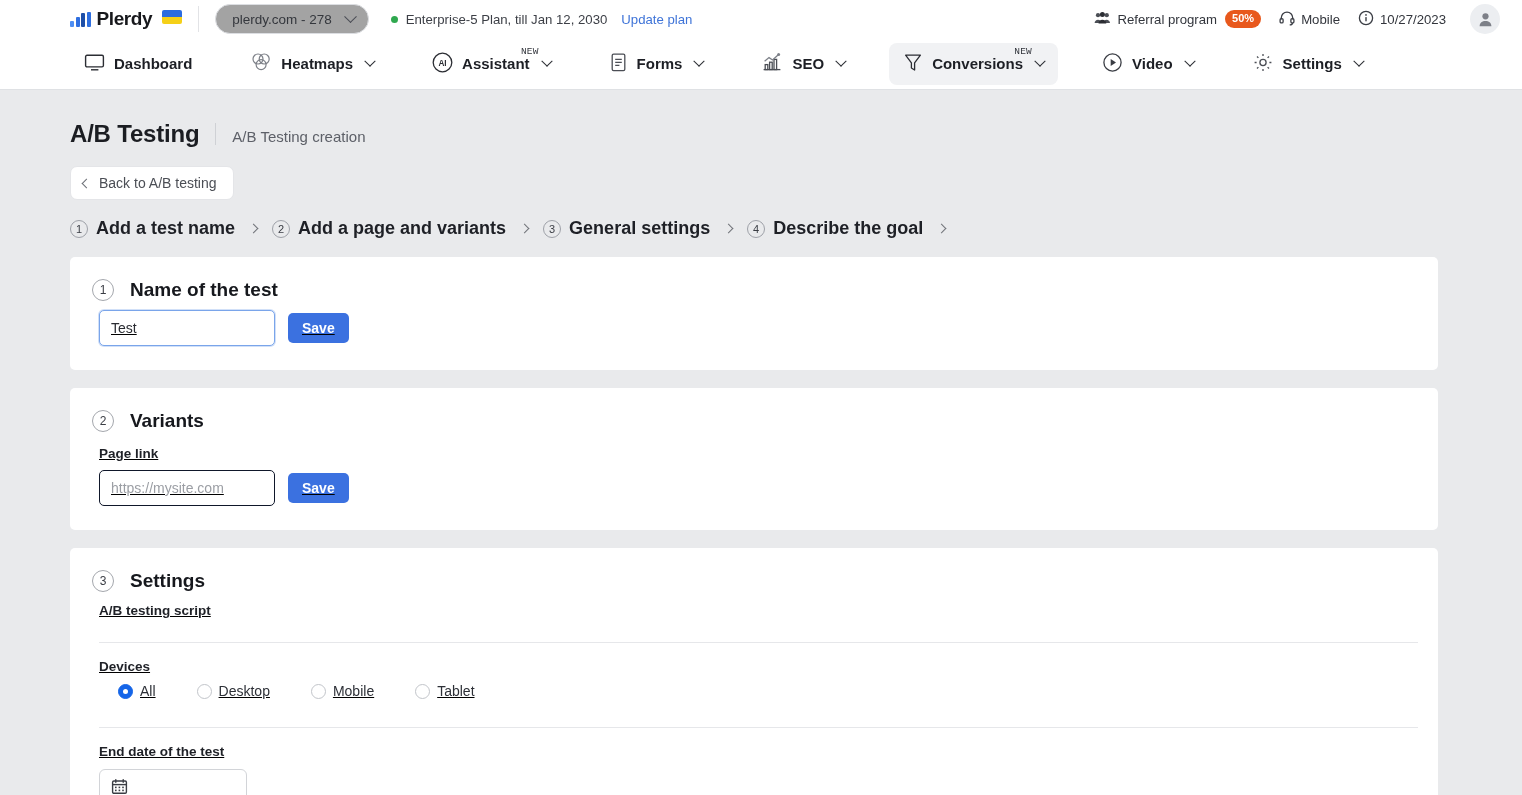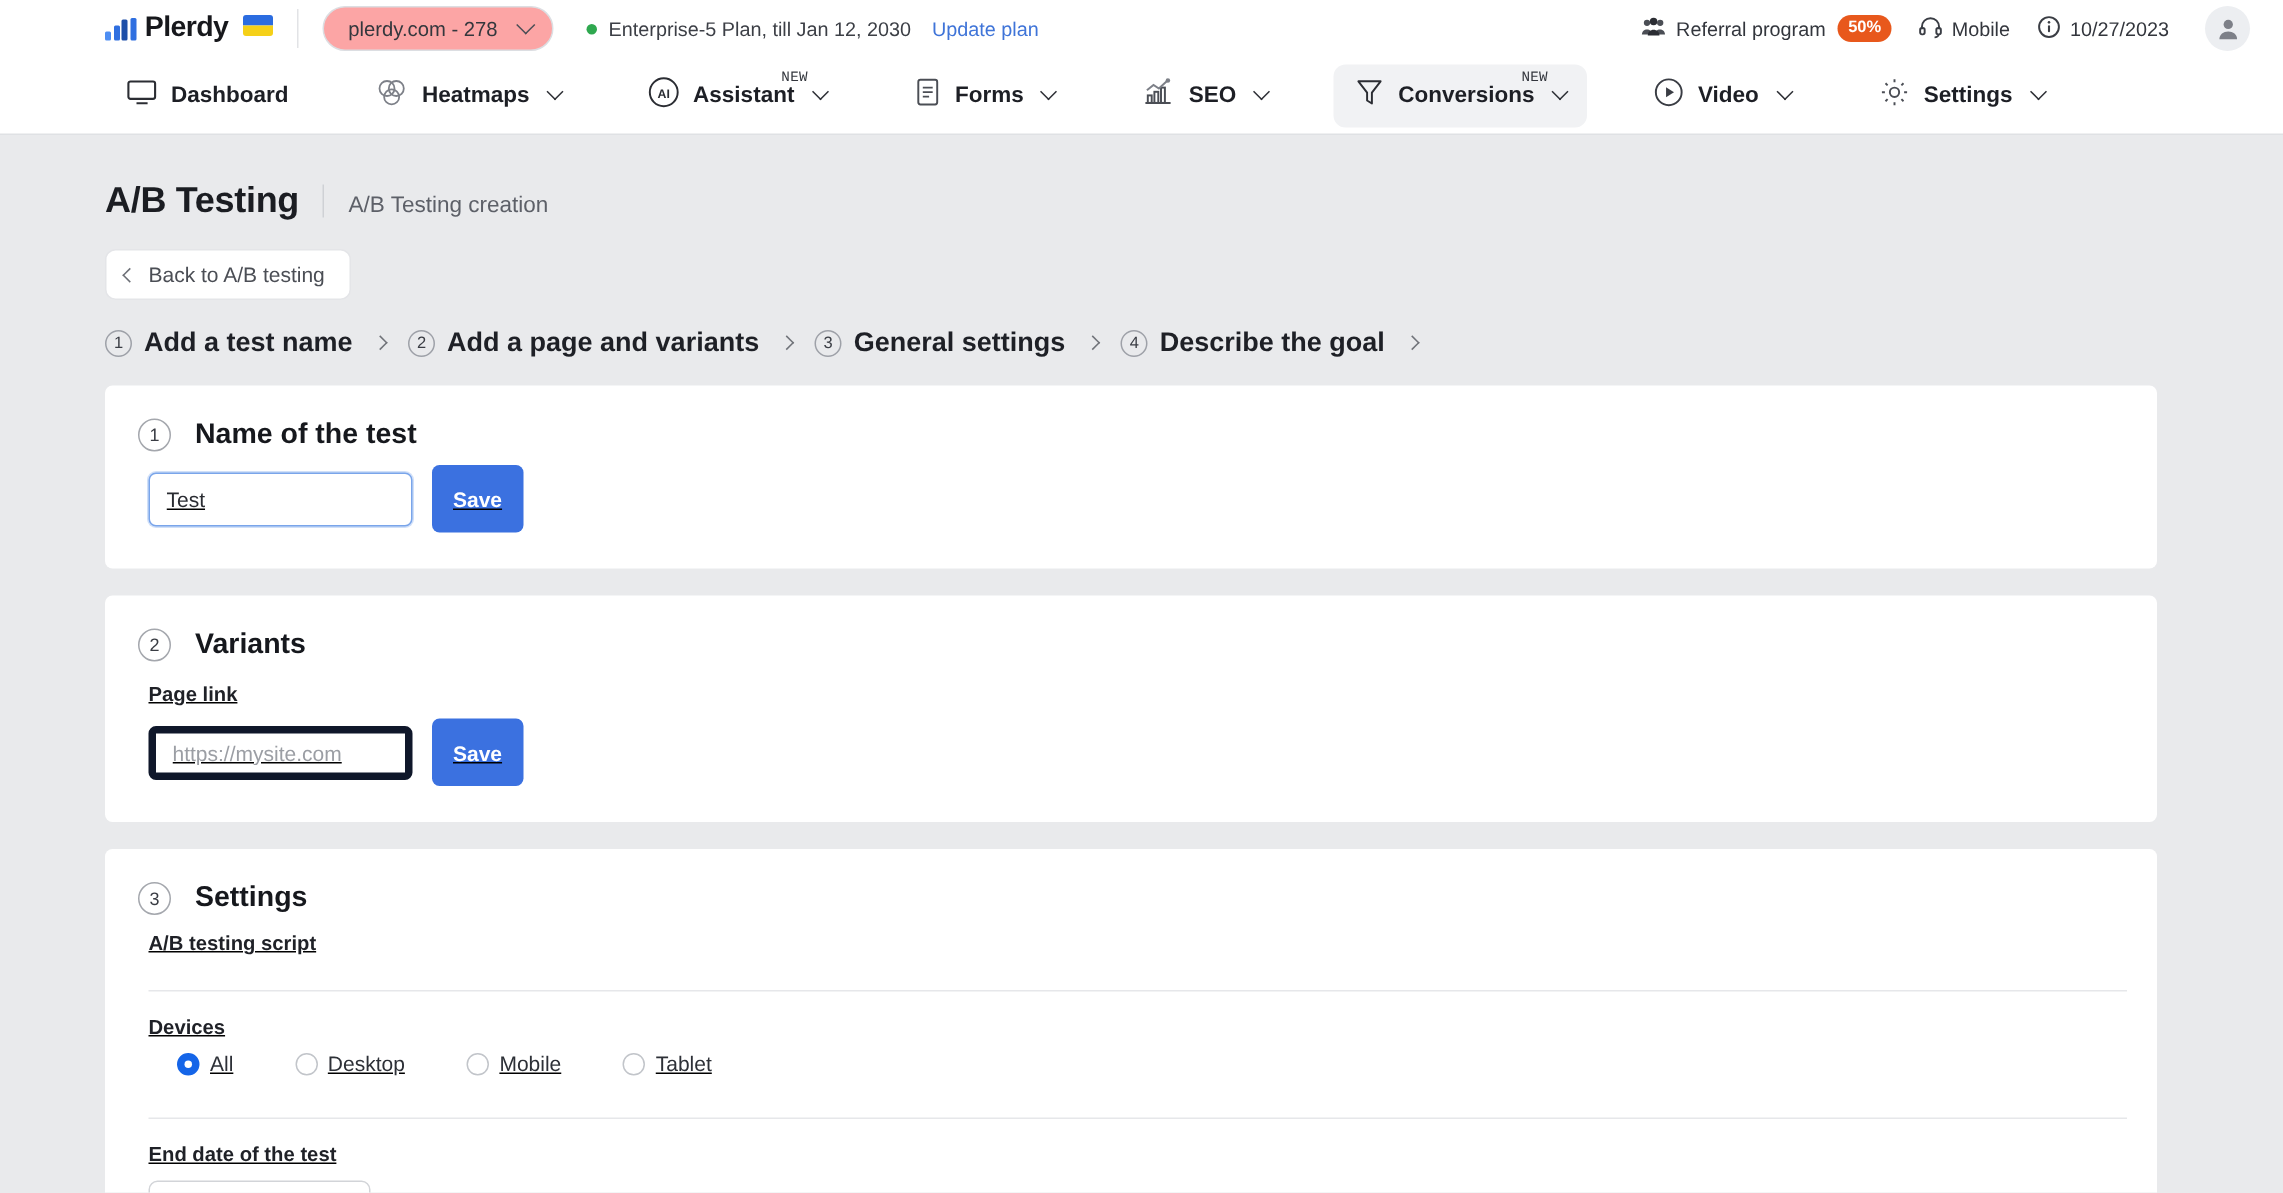--- a/index.html
+++ b/index.html
@@ -41,21 +41,21 @@
 
   .vdiv { width: 1px; height: 26px; background: #e2e3e6; margin: 0 16px; }
 
   .site-select {
     border: 1px solid #dcdee2;
     border-radius: 20px;
     height: 30px;
     padding: 0 13px 0 16px;
     display: flex; align-items: center; gap: 14px;
     font-size: 13.5px; color: #34373d;
-    background: #fca5a5;
+    background: #a3a3a3;
     cursor: pointer;
   }
   .chev {
     width: 9px; height: 9px;
     border-right: 1.6px solid #4a4d55;
     border-bottom: 1.6px solid #4a4d55;
     transform: rotate(45deg) translate(-2px,-2px);
   }
   .plan-wrap { display: flex; align-items: center; gap: 8px; margin-left: 22px; }
   .dot-green { width: 7px; height: 7px; border-radius: 50%; background: #2fa84f; }
@@ -157,29 +157,29 @@
     font-size: 12px; display: flex; align-items: center; justify-content: center;
     flex: 0 0 auto;
   }
   .card-title { font-size: 19px; font-weight: bold; color: #16181d; margin-left: 16px; }
   .card-body { padding-left: 29px; padding-right: 20px; text-decoration: underline; }
 
   .field-label { font-size: 13.5px; font-weight: bold; color: #1f2127; margin-top: 14px; }
   .row-input { display: flex; align-items: center; gap: 13px; margin-top: 9px; }
   .txt-input {
     width: 176px; height: 36px;
-    border: 5px solid #0f172a; border-radius: 5px;
+    border: 1px solid #0f172a; border-radius: 5px;
     padding: 0 11px; font-size: 14px; color: #2a2c32;
     font-family: "Liberation Sans", sans-serif;
     background: #fff; outline: none;
   }
   .txt-input.focused { border: 1px solid #7aa5ea; box-shadow: 0 0 0 1px rgba(122,165,234,.35); }
   .txt-input::placeholder { color: #9b9ea4; }
   .btn-save {
-    height: 45px; min-width: 53px; padding: 0 14px;
+    height: 30px; min-width: 53px; padding: 0 14px;
     background: #3b71e0; color: #fff; border: none; border-radius: 5px;
     font-size: 14px; font-weight: bold; cursor: pointer;
     font-family: "Liberation Sans", sans-serif;
   }
 
   .hr { height: 1px; background: #e6e7ea; margin: 28px 0 0 0; }
 
   .devices-label { font-size: 13.5px; font-weight: bold; color: #1f2127; margin-top: 16px; }
   .radio-row { display: flex; align-items: center; gap: 22px; margin-top: 9px; }
   .radio-item { display: flex; align-items: center; gap: 7px; cursor: pointer; margin-left: 19px; }

